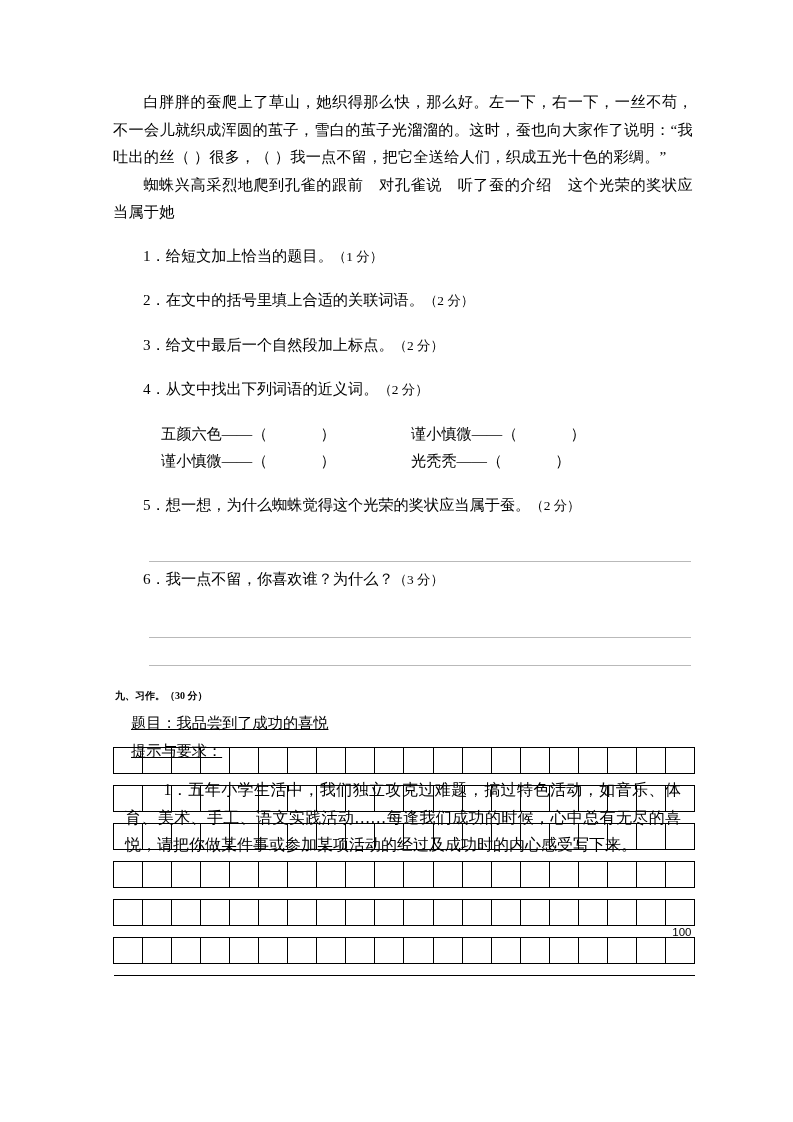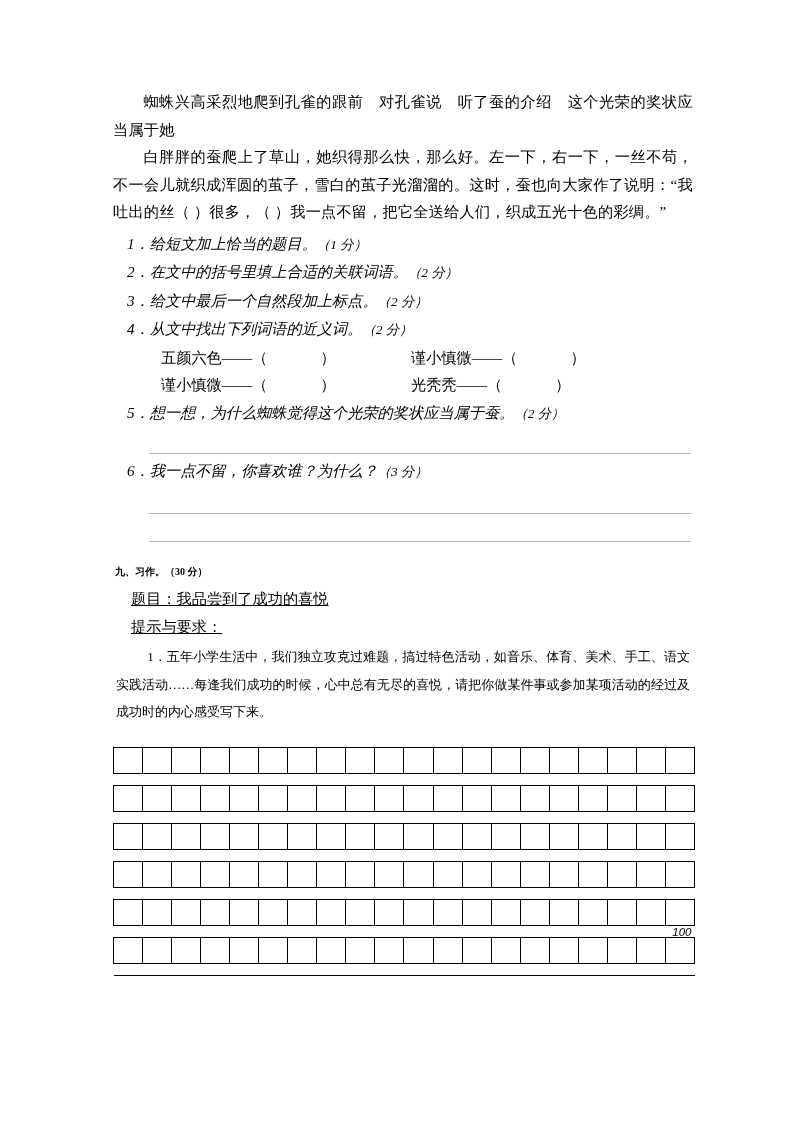--- a/index.html
+++ b/index.html
@@ -40,24 +40,23 @@
   }
   .para.indent { text-indent: 2em; }
 
   
   .qlist {
     margin: 4px 0 0 0;
   }
   .qitem {
     font-size: 15.2px;
     line-height: 27.5px;
-    margin: 0;
+    margin: 16px;
     padding-left: 14px;
     text-align: left;
-    font-style: italic;
   }
   .score { font-size: 13.4px; }
 
   
   .syn-row {
     font-size: 15.2px;
     line-height: 27.5px;
     padding-left: 48px;
     white-space: pre;
   }
@@ -85,40 +84,39 @@
     padding-left: 2px;
   }
   .sub-line {
     font-size: 15.2px;
     line-height: 27.5px;
     margin: 0;
     padding-left: 18px;
     text-decoration: underline;
   }
   .req-para {
-    font-size: 13px;
-    line-height: 27.5px;
-    margin: 3px;
+    font-size: 16px;
+    line-height: 27.5px;
+    margin: 12px;
     text-indent: 2.4em;
     text-align: justify;
     word-break: break-all;
   }
 
   
   .grid-wrap {
     position: absolute;
     left: 113px;
     top: 747px;
     width: 582px;
   }
   table.grid {
     border-collapse: collapse;
     table-layout: fixed;
     width: 582px;
-    font-style: italic;
   }
   table.grid td {
     border: 1.1px solid #000000;
     padding: 0;
     margin: 0;
   }
   tr.cells td { height: 25px; }
   tr.spacer td {
     height: 11px;
     border-left: none;
@@ -136,23 +134,23 @@
   }
 </style>
 </head>
 <body>
 
 <div class="page">
 
   <div class="content">
 
 
+    <p class="para indent">白胖胖的蚕爬上了草山，她织得那么快，那么好。左一下，右一下，一丝不苟，不一会儿就织成浑圆的茧子，雪白的茧子光溜溜的。这时，蚕也向大家作了说明：“我吐出的丝（        ）很多，（        ）我一点不留，把它全送给人们，织成五光十色的彩绸。”</p>
+
     <p class="para indent">蜘蛛兴高采烈地爬到孔雀的跟前　对孔雀说　听了蚕的介绍　这个光荣的奖状应当属于她</p>
-
-    <p class="para indent">白胖胖的蚕爬上了草山，她织得那么快，那么好。左一下，右一下，一丝不苟，不一会儿就织成浑圆的茧子，雪白的茧子光溜溜的。这时，蚕也向大家作了说明：“我吐出的丝（        ）很多，（        ）我一点不留，把它全送给人们，织成五光十色的彩绸。”</p>
 
     <div class="qlist">
 
       <div class="qitem"><span>1．</span><span>给短文加上恰当的题目。</span><span class="score">（1 分）</span></div>
 
       <div class="qitem"><span>2．</span><span>在文中的括号里填上合适的关联词语。</span><span class="score">（2 分）</span></div>
 
       <div class="qitem"><span>3．</span><span>给文中最后一个自然段加上标点。</span><span class="score">（2 分）</span></div>
 
       <div class="qitem"><span>4．</span><span>从文中找出下列词语的近义词。</span><span class="score">（2 分）</span></div>

